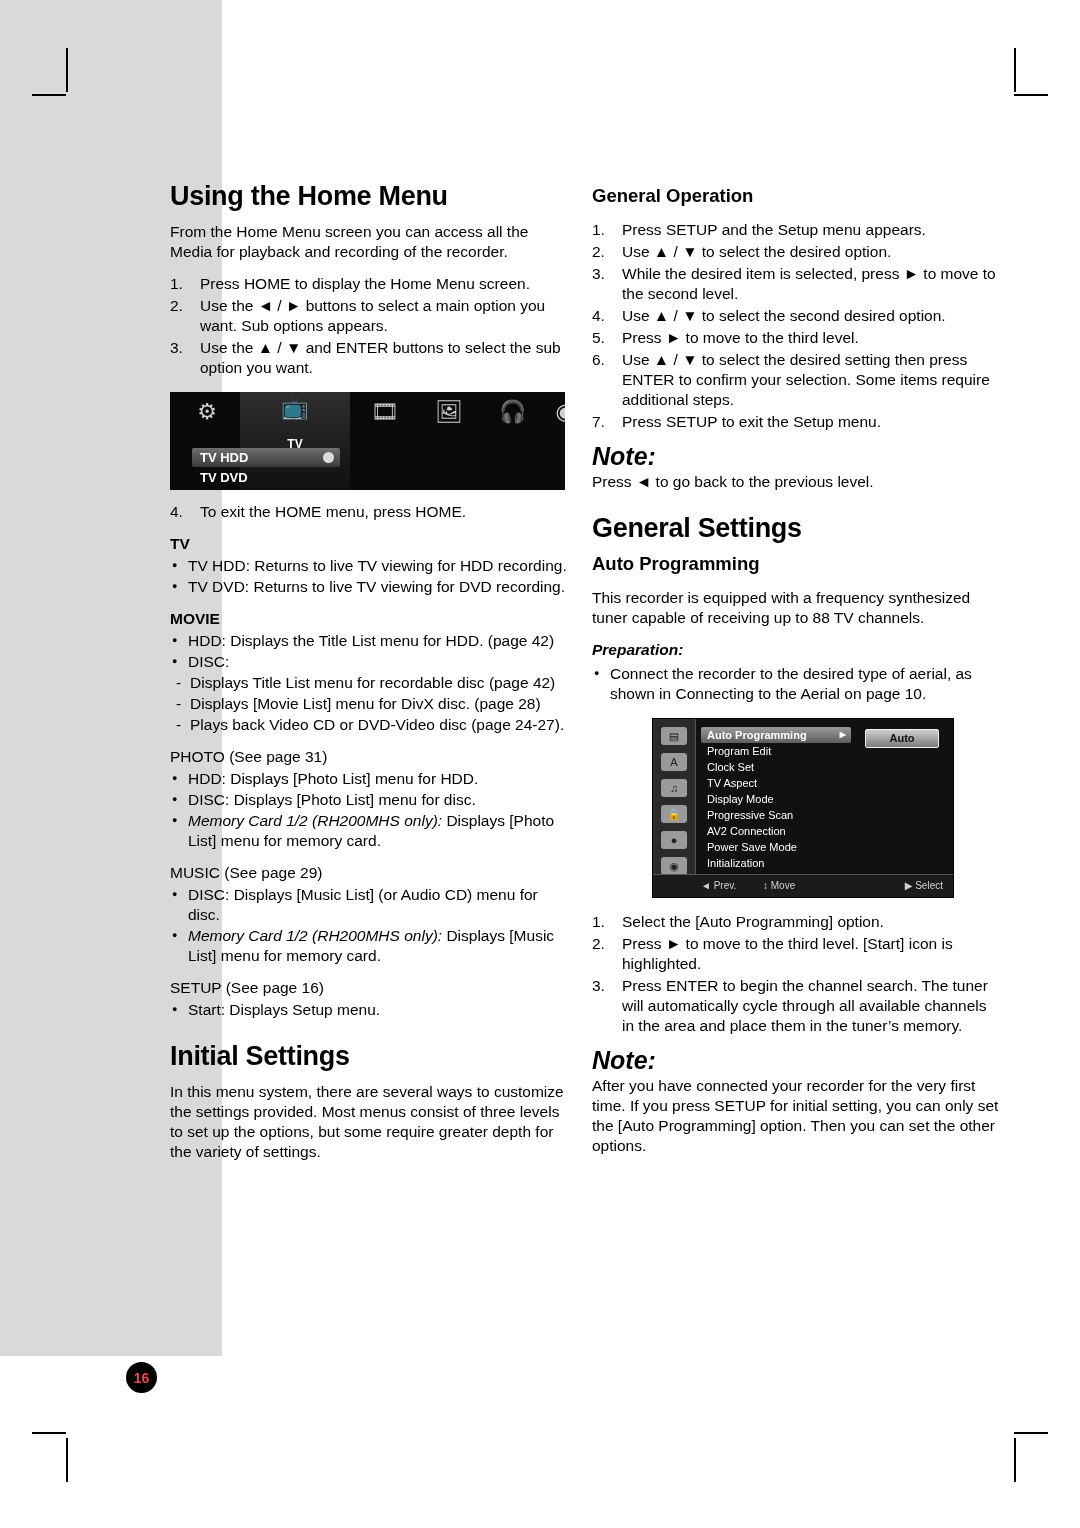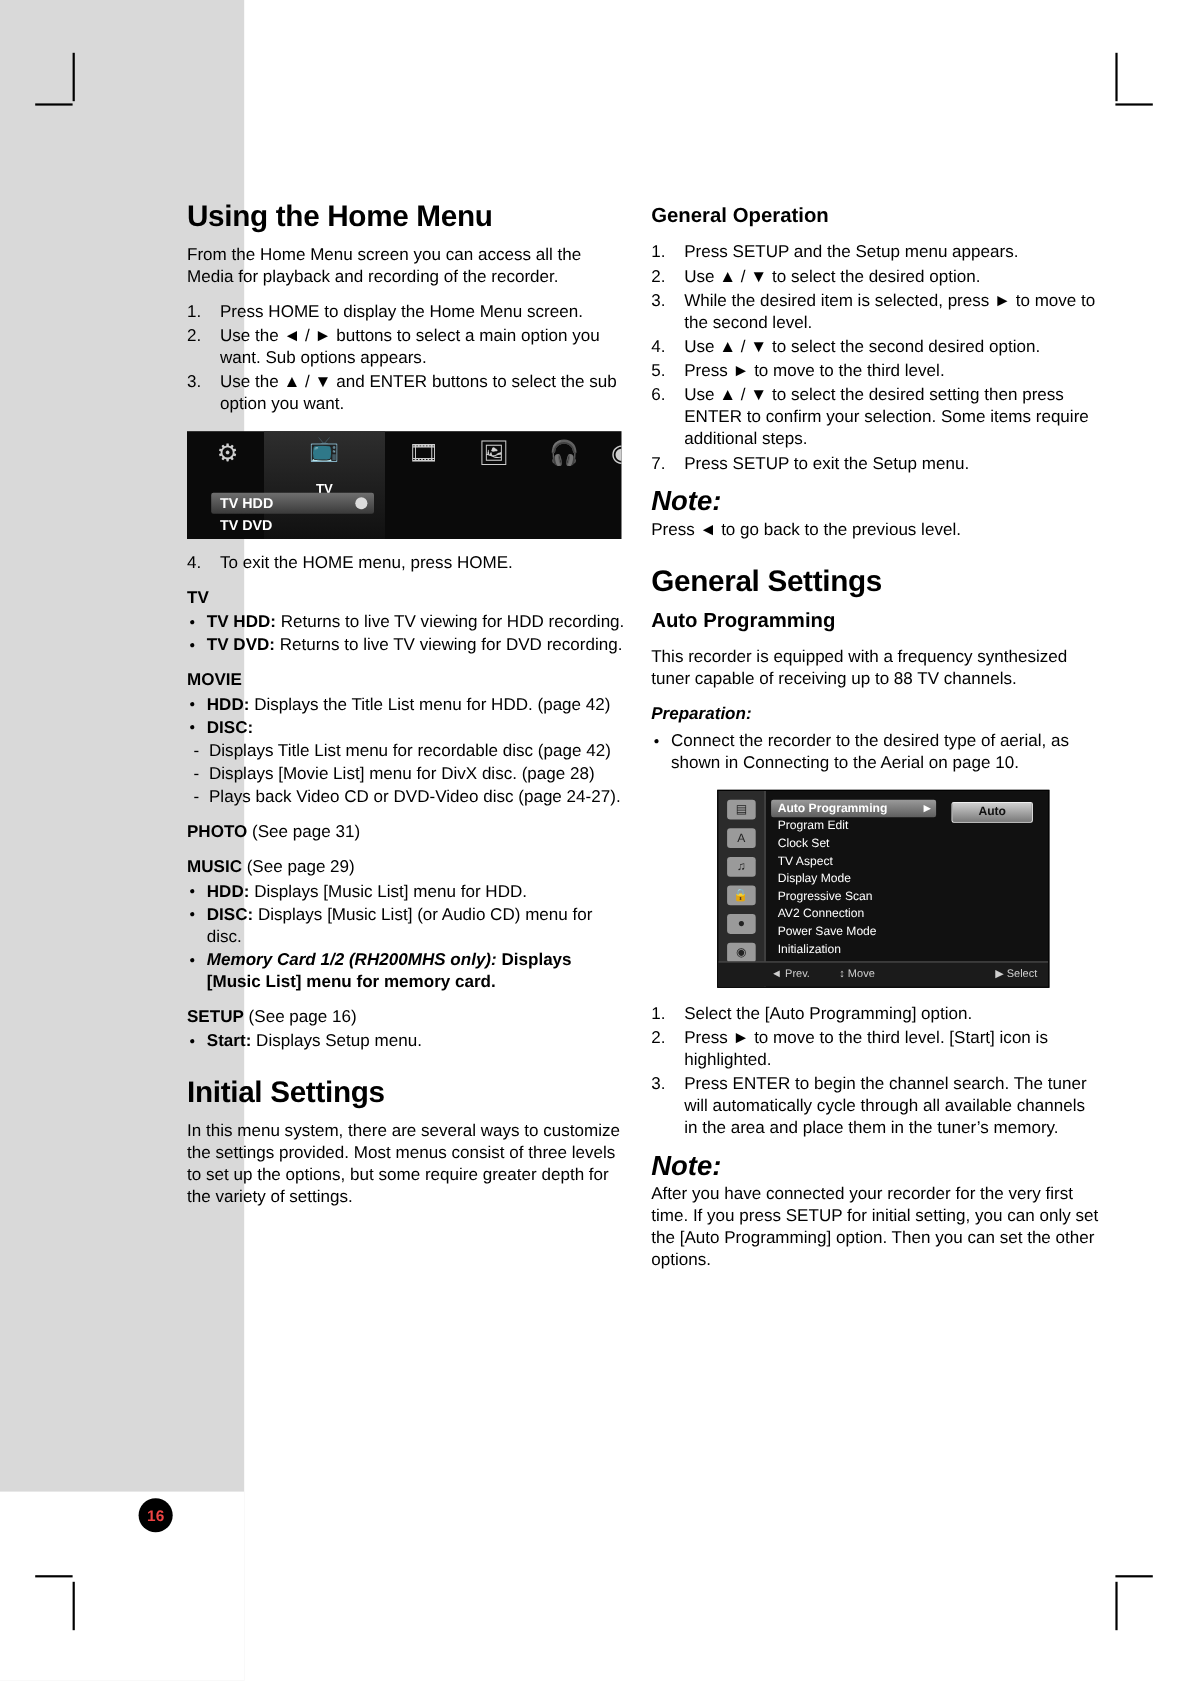--- a/index.html
+++ b/index.html
@@ -127,21 +127,21 @@
     position: relative;
     padding-left: 20px;
     margin-bottom: 1px;
   }
   ul.dash > li:before {
     content: "-";
     position: absolute;
     left: 6px;
     top: 0;
   }
-  b { font-weight: bold; }
+  b { font-weight: normal; }
   .hdr {
     font-weight: bold;
     margin: 12px 0 2px 0;
   }
   .hdr-plain {
     margin: 12px 0 2px 0;
   }
   .note-head {
     font-style: italic;
     font-weight: bold;
@@ -372,24 +372,28 @@
       <li><b>HDD:</b><span> Displays the Title List menu for HDD. (page 42)</span></li>
       <li><b>DISC:</b></li>
     </ul>
     <ul class="dash">
       <li><span>Displays Title List menu for recordable disc (page 42)</span></li>
       <li><span>Displays [Movie List] menu for DivX disc. (page 28)</span></li>
       <li><span>Plays back Video CD or DVD-Video disc (page 24-27).</span></li>
     </ul>
 
     <div class="hdr-plain"><b>PHOTO</b><span> (See page 31)</span></div>
+    <ul class="bul">
+      <li><b>HDD:</b><span> Displays [Photo List] menu for HDD.</span></li>
+      <li><b>DISC:</b><span> Displays [Photo List] menu for disc.</span></li>
+      <li><b><i>Memory Card 1/2 (RH200MHS only):</i></b><b> Displays [Photo List] menu for memory card.</b></li>
+    </ul>
 
     <div class="hdr-plain"><b>MUSIC</b><span> (See page 29)</span></div>
     <ul class="bul">
-      <li><b>HDD:</b><span> Displays [Music List] menu for HDD.</span></li>
       <li><b>DISC:</b><span> Displays [Music List] (or Audio CD) menu for disc.</span></li>
       <li><b><i>Memory Card 1/2 (RH200MHS only):</i></b><b> Displays [Music List] menu for memory card.</b></li>
     </ul>
 
     <div class="hdr-plain"><b>SETUP</b><span> (See page 16)</span></div>
     <ul class="bul">
       <li><b>Start:</b><span> Displays Setup menu.</span></li>
     </ul>
 
     <h1 class="section" style="margin-top:26px;">Initial Settings</h1>

